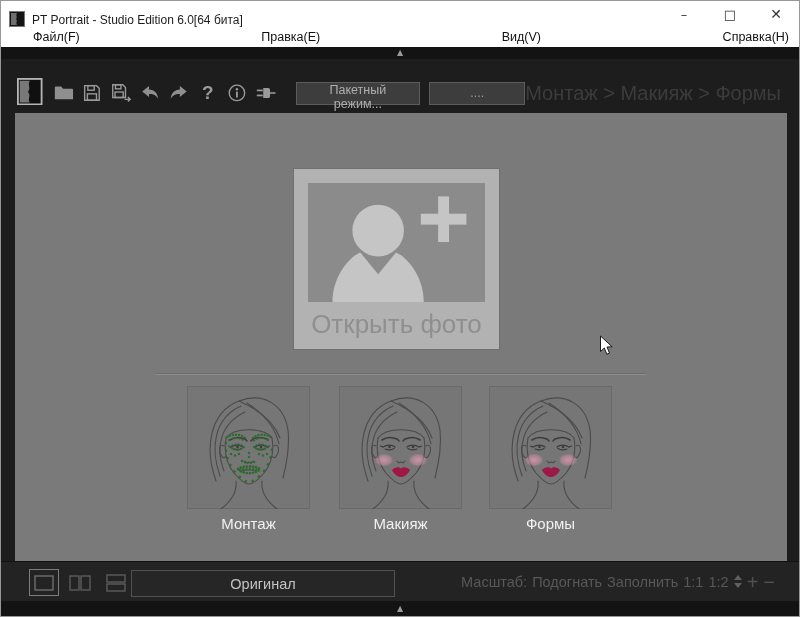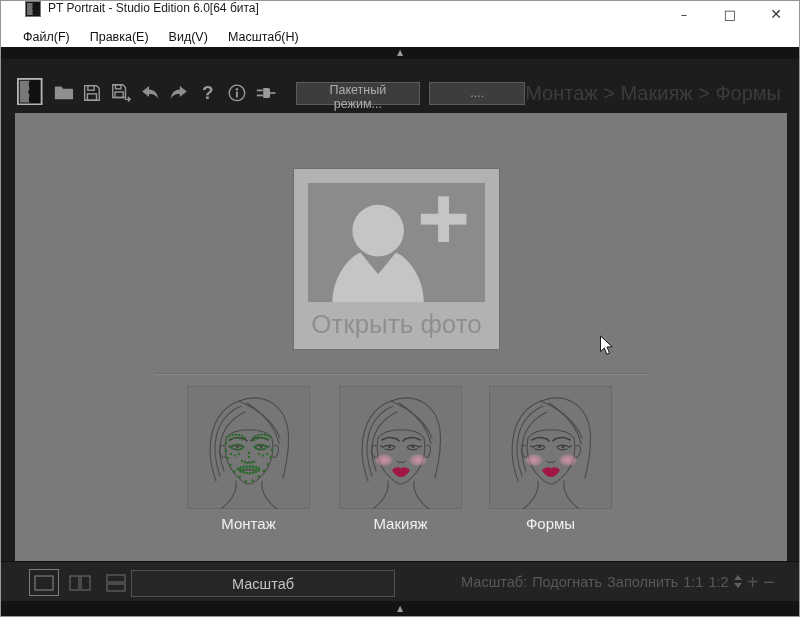--- a/index.html
+++ b/index.html
@@ -4,32 +4,32 @@
 <style>
   * { box-sizing: border-box; margin: 0; padding: 0; }
   html,body { background:#c8c8c8; }
   body { font-family:"Liberation Sans", sans-serif; }
 
   .window { position:relative; width:800px; height:617px; background:#1d1d1d;
             border:1px solid #979797; overflow:hidden; }
 
   
   .titlebar { position:absolute; left:0; top:0; right:0; height:26px; background:#ffffff;
-              display:flex; align-items:flex-start; padding-left:24px; }
+              display:flex; align-items:flex-end; padding-left:8px; }
   .app-icon { width:16px; height:16px; display:inline-flex; }
   .win-title { font-size:12px; color:#1c1c1c; margin-left:7px; }
   .win-controls { margin-left:auto; display:flex; height:100%; }
   .win-btn { width:46px; height:100%; border:none; background:transparent; color:#333;
              font-size:13px; display:flex; align-items:center; justify-content:center;
              font-family:"DejaVu Sans", sans-serif; cursor:default; }
   .win-btn.close { font-size:14px; }
 
   
   .menubar { position:absolute; left:0; top:26px; right:0; height:20px; background:#ffffff;
-             display:flex; align-items:center; padding-left:12px; }
+             display:flex; align-items:center; padding-left:22px;justify-content:space-between; }
   .menu-item { font-size:12.5px; color:#111; padding:0 10px; height:100%;
                display:flex; align-items:center; }
 
   
   .strip { position:absolute; left:0; right:0; background:#131313; display:flex;
            align-items:center; justify-content:center; }
   .strip.top { top:46px; height:12px; }
   .strip.bottom { top:600px; height:16px; }
   .collapse-arrow { color:#9a9a9a; font-size:8px; line-height:1;
                     font-family:"DejaVu Sans", sans-serif; }
@@ -173,21 +173,21 @@
       <button class="win-btn">–</button>
       <button class="win-btn">□</button>
       <button class="win-btn close">✕</button>
     </div>
   </div>
 
   <div class="menubar">
     <span class="menu-item">Файл(F)</span>
     <span class="menu-item">Правка(E)</span>
     <span class="menu-item">Вид(V)</span>
-    <span class="menu-item">Масштаб(H)</span>
+    <span class="menu-item">Справка(H)</span>
   </div>
 
   <div class="strip top">
     <span class="collapse-arrow">▲</span>
   </div>
 
   <div class="toolbar">
     <span class="tb-logo">
       <svg viewBox="0 0 28 30">
           <rect x="1" y="1" width="26" height="28" fill="#101010" stroke="#b5b5b5" stroke-width="2"></rect>
@@ -302,21 +302,21 @@
           </svg>
       </button>
       <button class="view-btn">
         <svg width="26" height="22" viewBox="0 0 26 22">
             <rect x="4" y="3" width="18" height="7" fill="none" stroke="#5c5c5c" stroke-width="1.4"></rect>
             <rect x="4" y="12" width="18" height="7" fill="none" stroke="#5c5c5c" stroke-width="1.4"></rect>
           </svg>
       </button>
     </div>
 
-    <button class="orig-btn">Масштаб</button>
+    <button class="orig-btn">Оригинал</button>
 
     <div class="scale-group">
       <span>Масштаб:</span>
       <span class="scale-opt">Подогнать</span>
       <span class="scale-opt">Заполнить</span>
       <span class="scale-opt">1:1</span>
       <span class="scale-opt">1:2</span>
       <span class="spinner">
         <span class="tri-up"></span>
         <span class="tri-down"></span>

